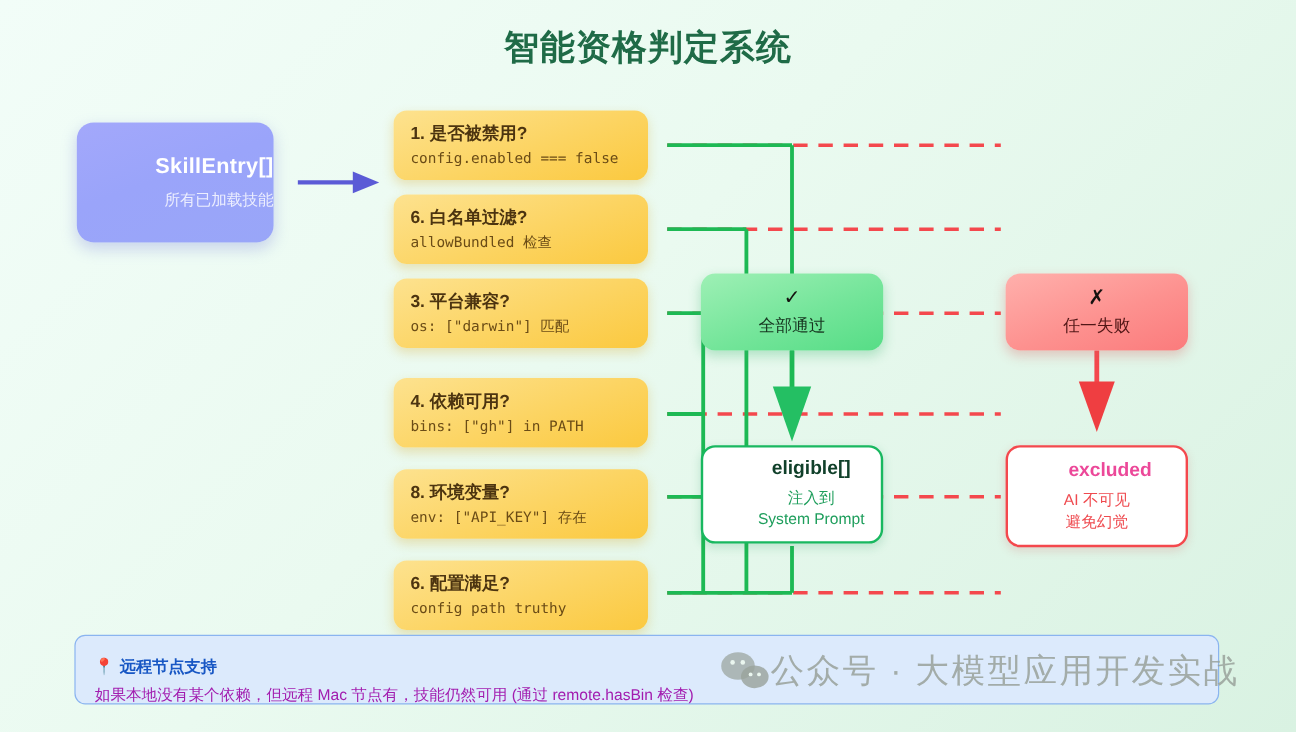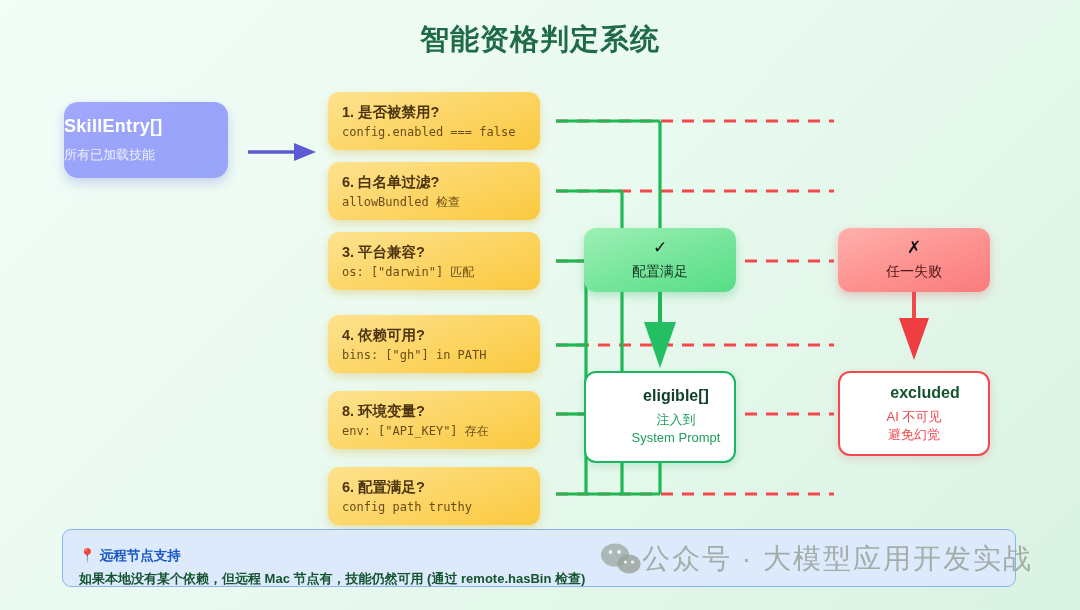--- a/index.html
+++ b/index.html
@@ -13,25 +13,25 @@
   .stage{position:absolute;inset:0;}
 
   
   .title{
     position:absolute;left:0;top:20px;width:1080px;text-align:center;
     font-size:29px;font-weight:700;color:#1f6b47;letter-spacing:1px;
   }
 
   
   .source{
-    position:absolute;left:64px;top:102px;width:164px;height:76px;
+    position:absolute;left:64px;top:102px;width:164px;height:100px;
     border-radius:14px;
     background:linear-gradient(160deg,#a3a8fb 0%,#9aa4fa 45%,#99a6f8 100%);
     box-shadow:0 5px 12px rgba(120,130,220,.33);
-    display:flex;flex-direction:column;align-items:flex-start;justify-content:center;
+    display:flex;flex-direction:column;align-items:flex-end;justify-content:center;
     color:#ffffff;
   }
   .source .t1{font-size:18px;font-weight:700;letter-spacing:.3px;}
   .source .t2{font-size:13px;margin-top:9px;color:#eceefe;}
 
   .blue-arrow{position:absolute;left:248px;top:135px;width:70px;height:34px;}
 
   
   .cond{
     position:absolute;left:328px;width:212px;height:58px;
@@ -69,40 +69,40 @@
   .gate-mark{font-size:17px;font-weight:700;color:#14110f;line-height:1;}
   .gate-label{font-size:14px;margin-top:7px;color:#16341f;}
   .gate-fail .gate-label{color:#501616;text-align:center;}
 
   
   .res{
     position:absolute;width:152px;border-radius:12px;background:#ffffff;
     display:flex;flex-direction:column;align-items:center;justify-content:center;
     z-index:6;box-sizing:border-box;
   }
-  .res-ok{left:584px;top:371px;height:92px;border:2.5px solid #19b860;
+  .res-ok{left:584px;top:371px;height:82px;border:2.5px solid #19b860;
           box-shadow:0 3px 8px rgba(30,150,90,.18);padding-left:32px;}
   .res-no{left:838px;top:371px;height:85px;border:2.5px solid #f4484d;
           box-shadow:0 3px 8px rgba(210,70,70,.18);}
   .res .r1{font-size:16px;font-weight:700;}
   .res-ok .r1{color:#10402a;}
-  .res-no .r1{color:#14532d;margin-left:22px;}
+  .res-no .r1{color:#ec4899;margin-left:22px;}
   .res .r2,.res .r3{font-size:13px;line-height:1.35;}
   .res-ok .r2,.res-ok .r3{color:#1e9e5c;}
   .res-no .r2,.res-no .r3{color:#ef4a4f;}
   .res .r2{margin-top:6px;}
 
   
   .note{
     position:absolute;left:62px;top:529px;width:954px;height:58px;
     border-radius:9px;background:#dceafc;border:1.5px solid #8ab4f0;
     box-sizing:border-box;padding:17px 0 0 16px;z-index:5;
   }
   .note .nh{font-size:13.5px;font-weight:700;color:#1857c4;}
-  .note .nb{font-size:13px;color:#14532d;margin-top:5px;font-weight:bold;}
+  .note .nb{font-size:13px;color:#a21caf;margin-top:5px;}
   .pin{display:inline-block;margin-right:4px;}
 
   
   .wm{
     position:absolute;left:600px;top:536px;height:46px;
     display:flex;align-items:center;z-index:7;pointer-events:none;
   }
   .wm-txt{font-size:28px;color:#9aa39c;opacity:.86;letter-spacing:2px;}
 </style>
 </head>
@@ -180,21 +180,21 @@
     <div class="q">8. 环境变量?</div>
     <div class="c">env: ["API_KEY"] 存在</div>
   </div>
   <div class="cond" style="top:467px">
     <div class="q">6. 配置满足?</div>
     <div class="c">config path truthy</div>
   </div>
 
   <div class="gate-pass">
     <div class="gate-mark">✓</div>
-    <div class="gate-label">配置满足</div>
+    <div class="gate-label">全部通过</div>
   </div>
   <div class="gate-fail">
     <div class="gate-mark">✗</div>
     <div class="gate-label">任一失败</div>
   </div>
 
   <div class="res res-ok">
     <div class="r1">eligible[]</div>
     <div class="r2">注入到</div>
     <div class="r3">System Prompt</div>

